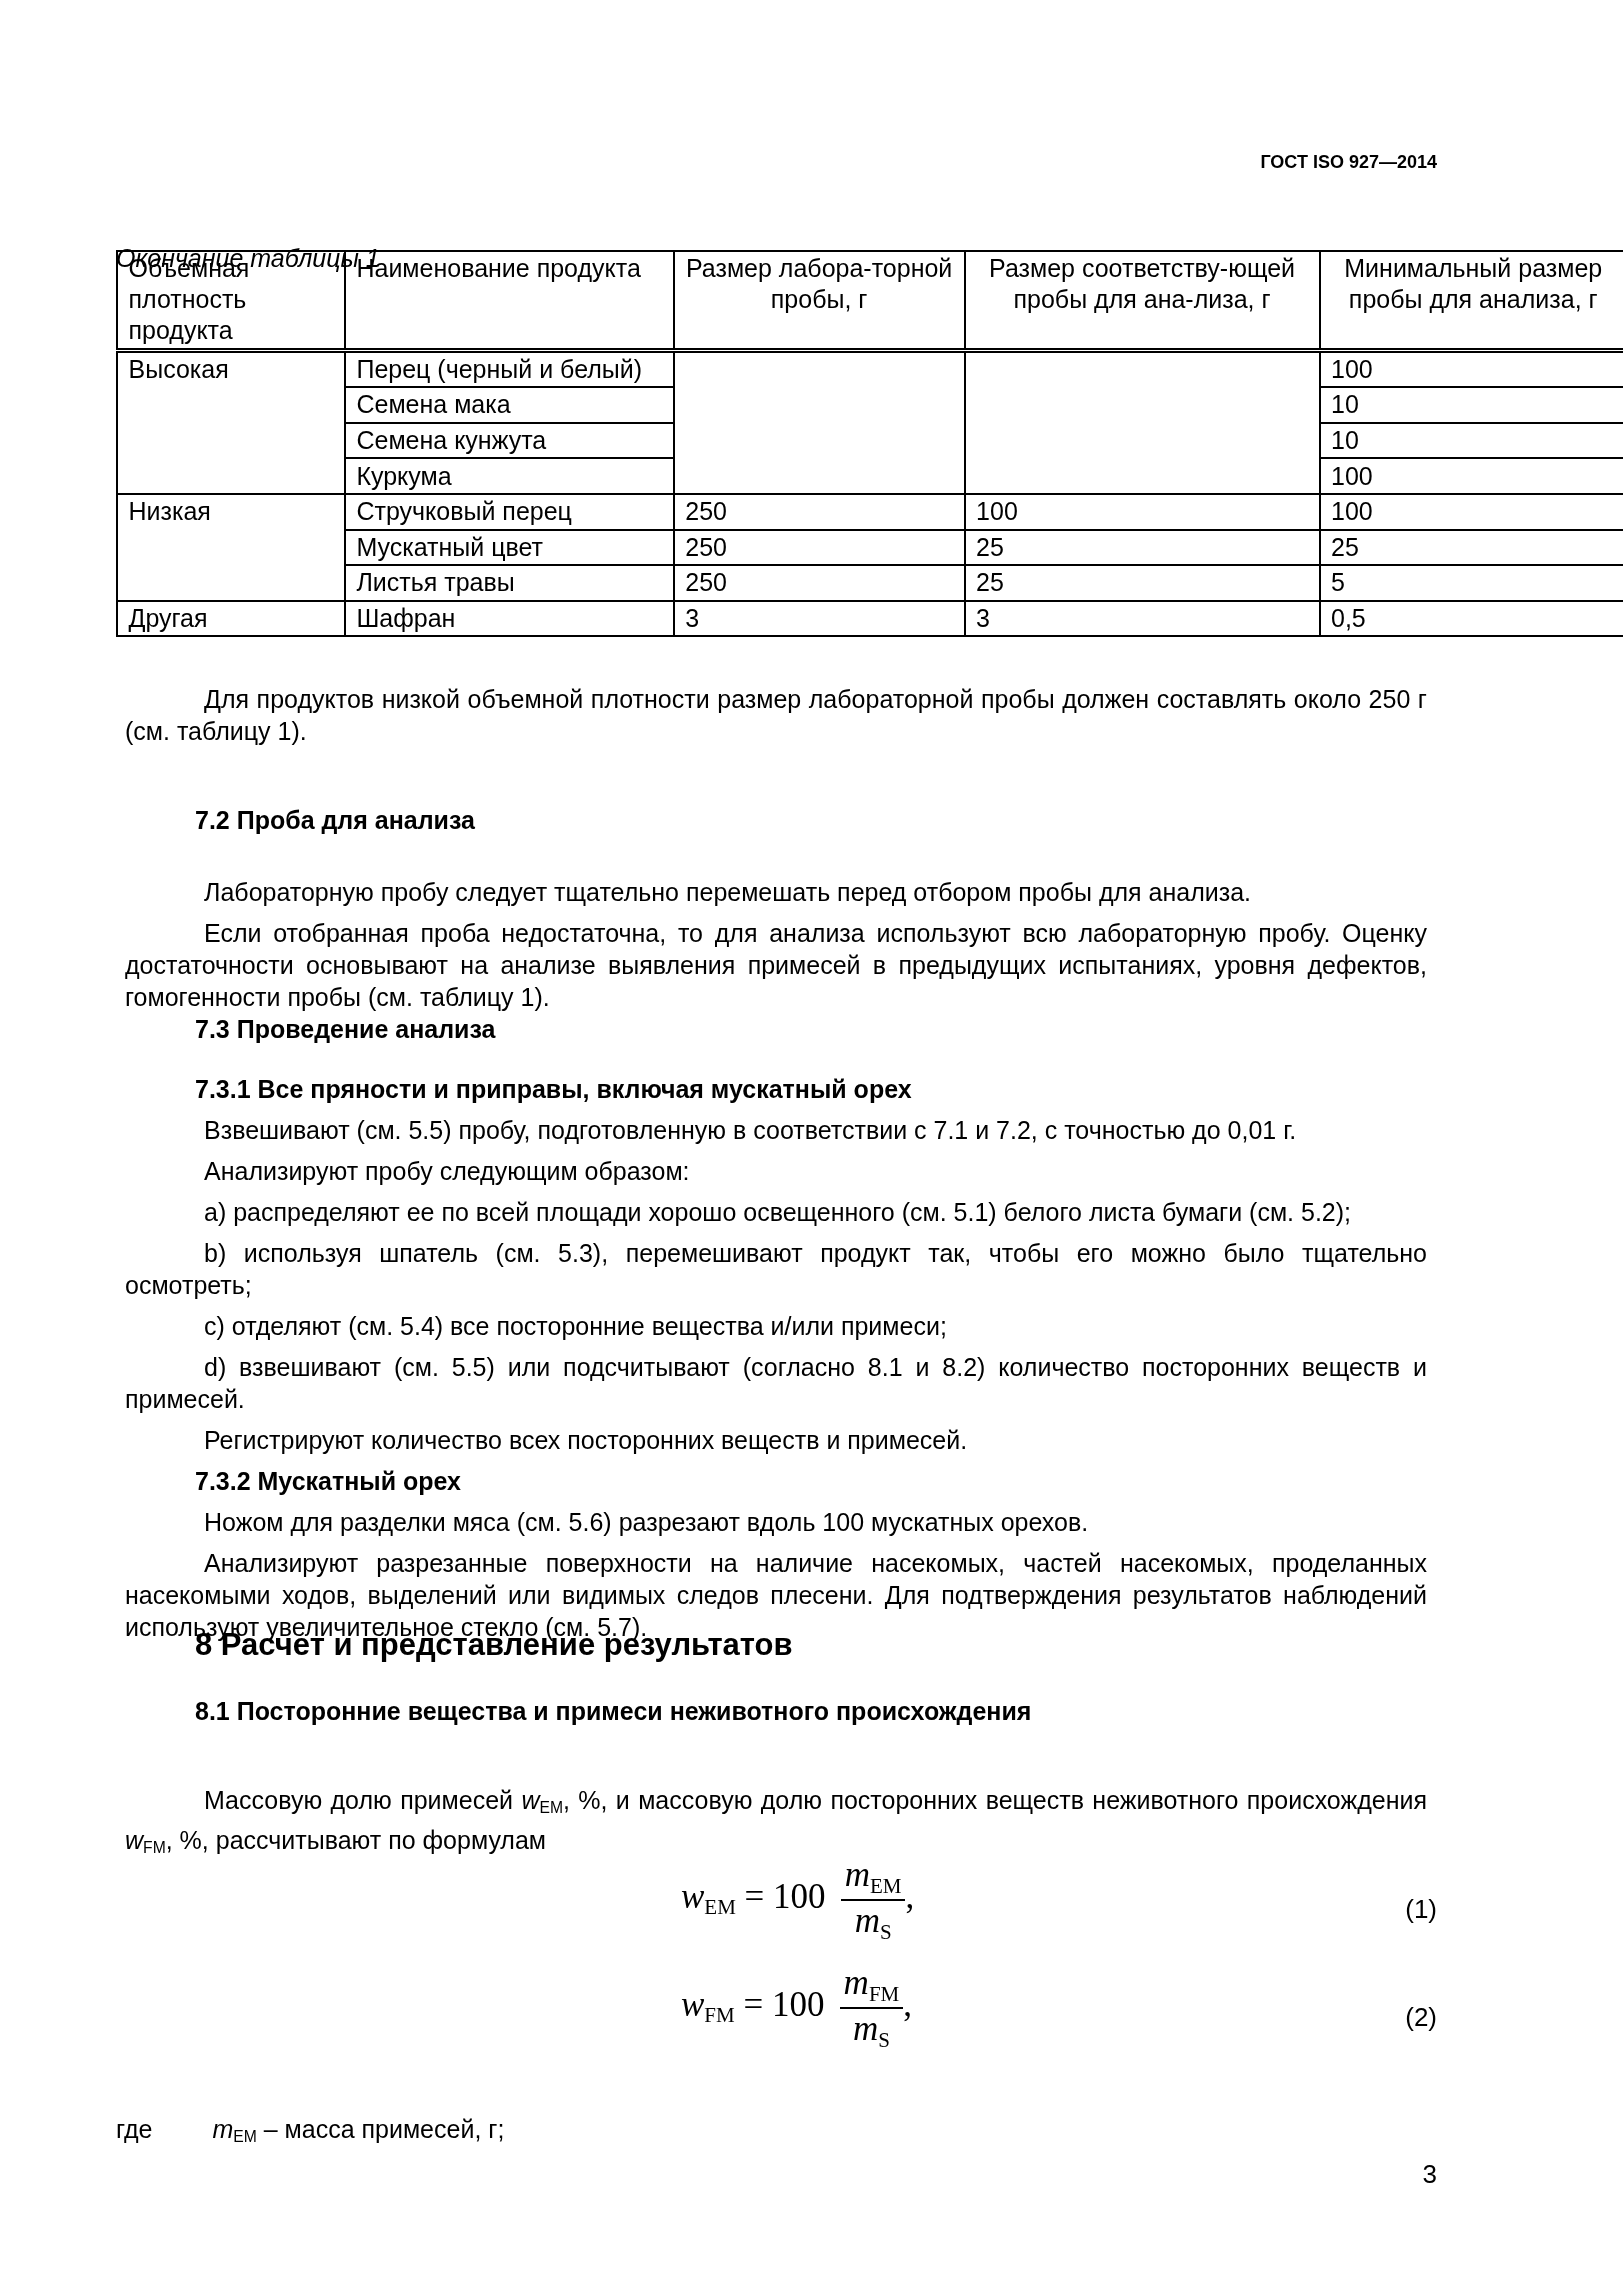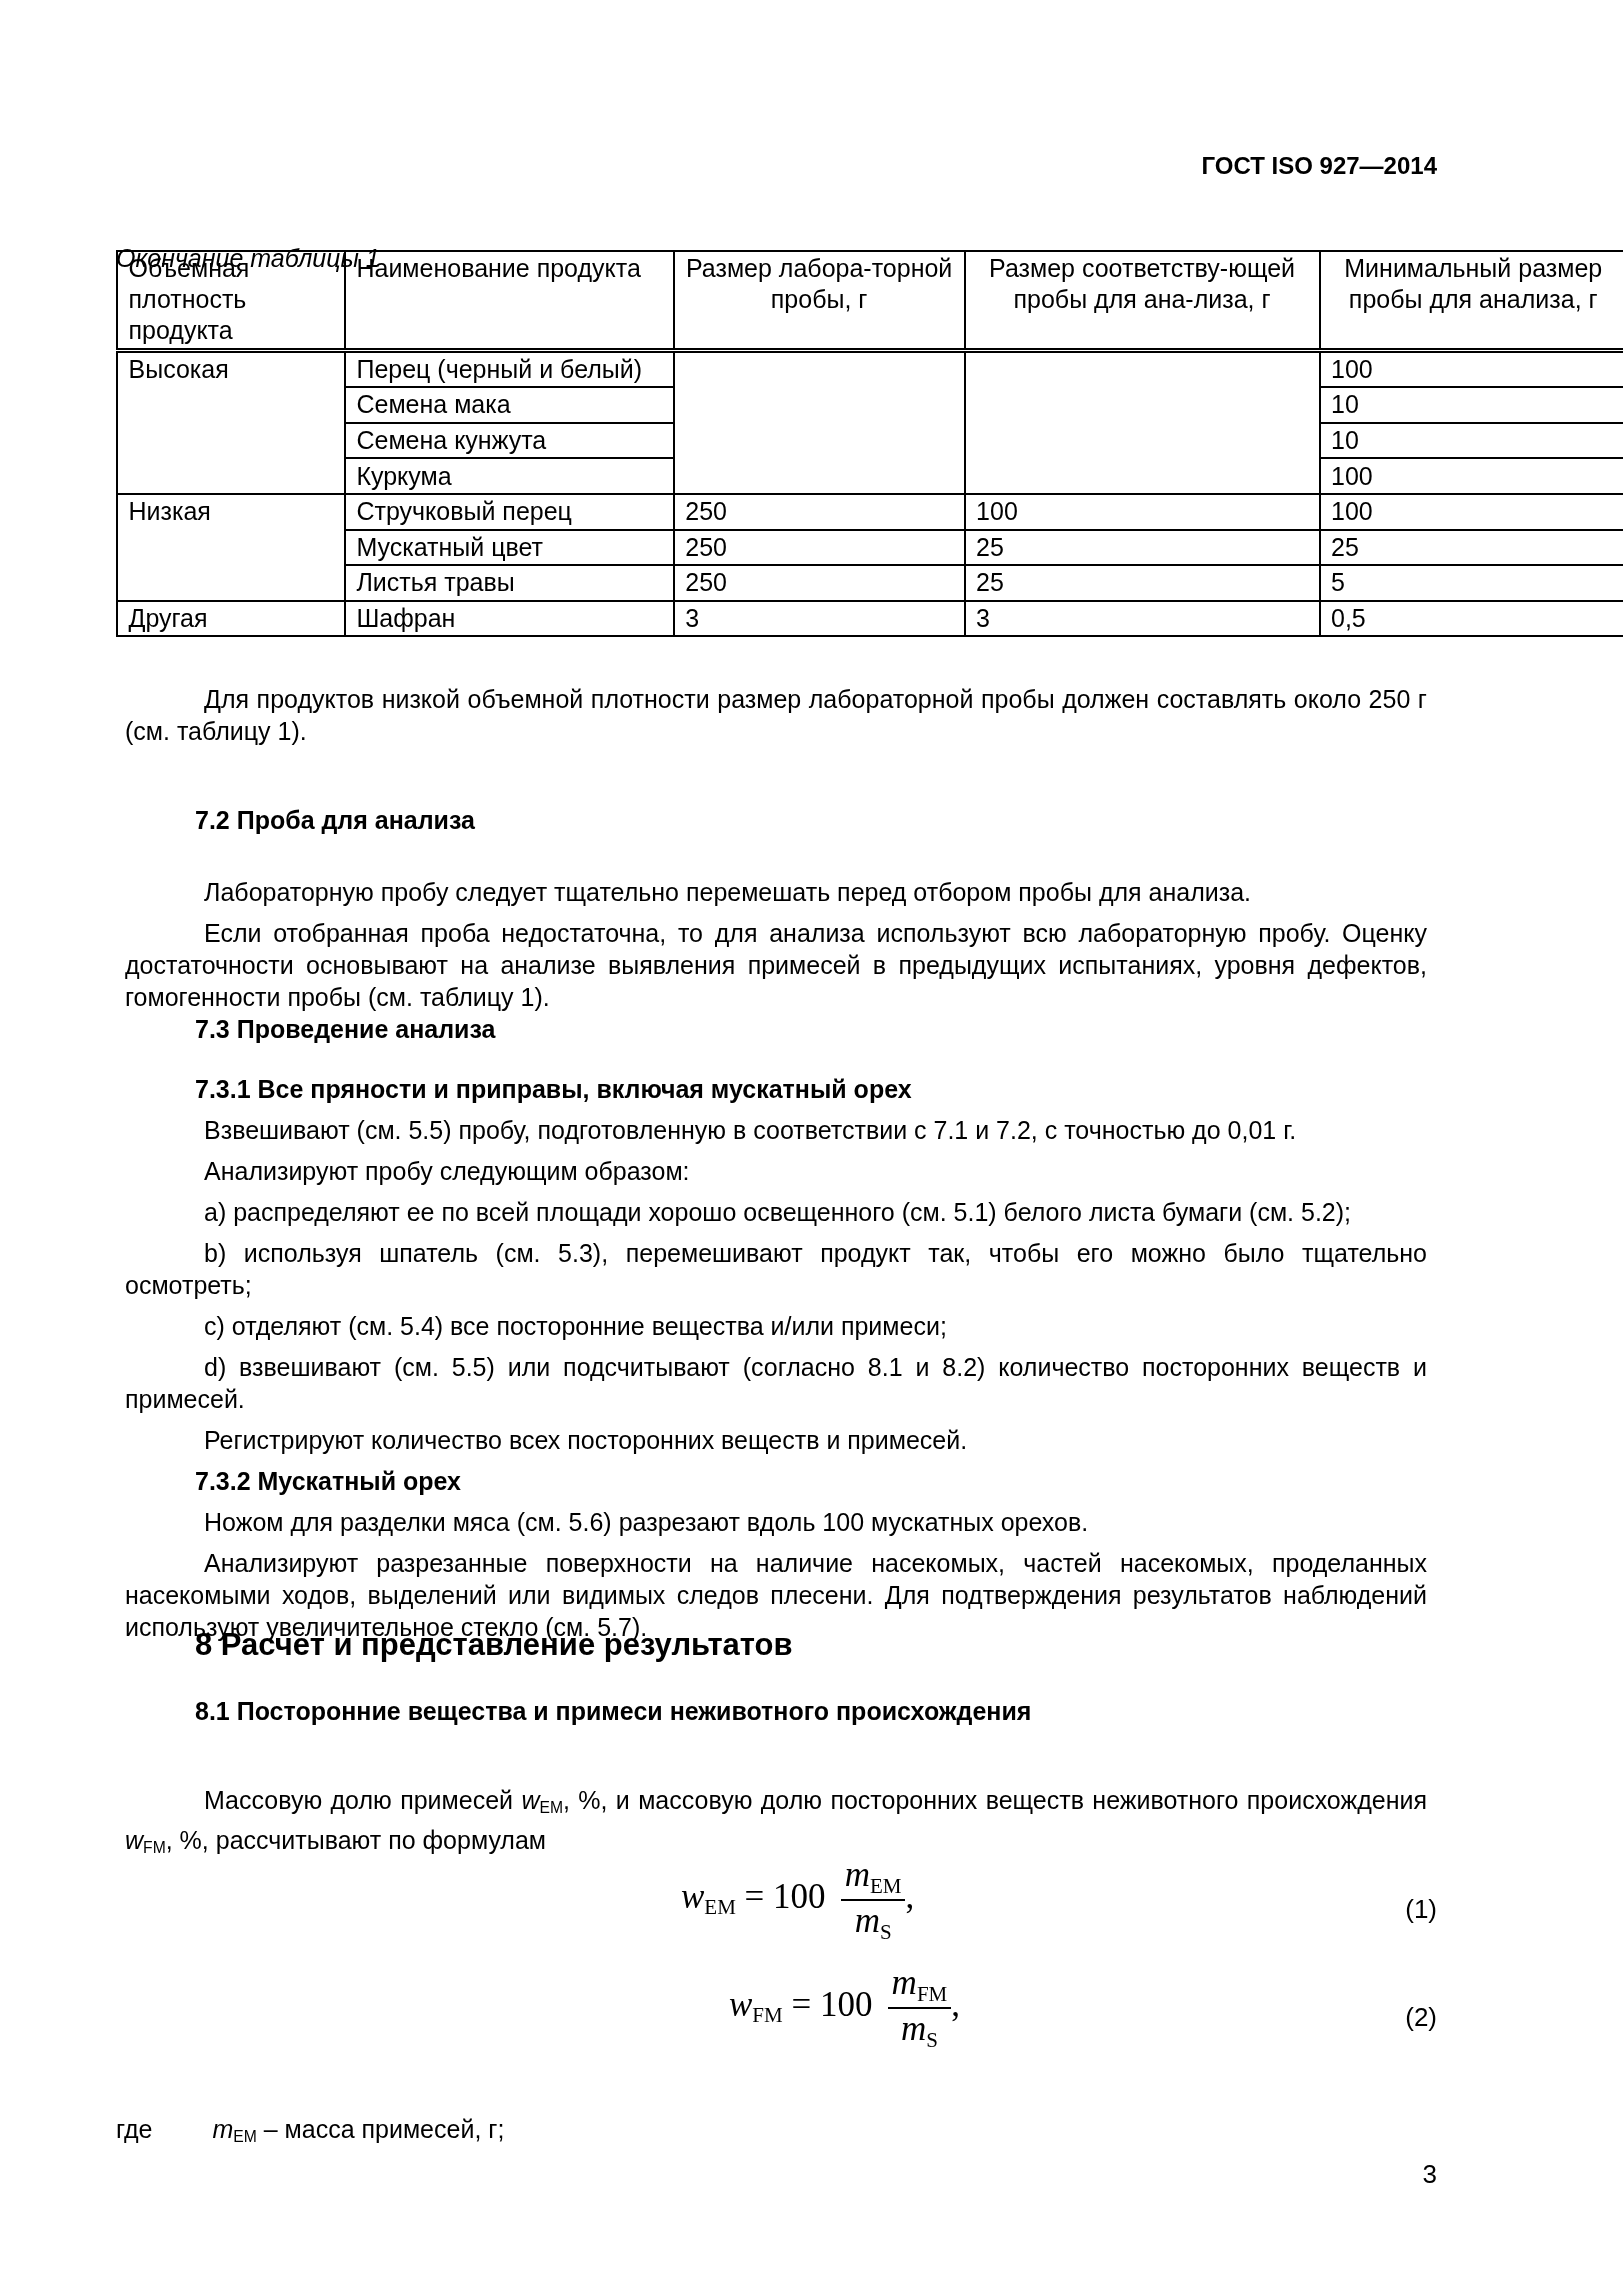--- a/index.html
+++ b/index.html
@@ -1,18 +1,18 @@
 <!DOCTYPE html>
 <html style="font-size:10.5px"><head>
 <meta charset="utf-8">
 <style>
   html, body { margin:0; padding:0; background:#ffffff; }
   body { width:1623px; height:2295px; position:relative; overflow:hidden;
          font-family:"Liberation Sans", sans-serif; color:#000; font-size:25px; }
-  .page-header { position:absolute; top:152px; right:186px; font-weight:bold; font-size:24px;text-align:right; }
+  .page-header { position:absolute; top:152px; right:186px; font-weight:bold; font-size:18px;text-align:right; }
   .caption { position:absolute; top:216px; left:116px; font-style:italic; font-size:25px;margin-top:28px; }
   table.t1 { position:absolute; top:250px; left:116px; width:1512px; border-collapse:collapse;
              font-size:25px; line-height:31px; }
   table.t1 td, table.t1 th { border:2px solid #000; padding:1.3px 10.5px; vertical-align:top; font-weight:normal; }
   table.t1 thead th { border-bottom:5.9px double #000; text-align:left; }
   table.t1 thead th.c { text-align:center; }
   table.t1 td.c { text-align:left; }
   table.t1 td.j { text-align:justify; text-align-last:left; }
   .col1 { width:169px; } .col2 { width:254px; } .col3 { width:222px; } .col4 { width:276px; } .col5 { width:236px; }
   .text { position:absolute; left:116px; width:1320px; line-height:32px; }
@@ -142,21 +142,21 @@
 <div class="formula" style="top:1855px; left:681px;">
   <span class="var">w</span><span class="fsub">EM</span>
   <span>= 100</span>
   <span class="frac">
     <span class="num"><span class="var">m</span><span class="fsub">EM</span></span>
     <span class="den"><span class="var">m</span><span class="fsub">S</span></span>
   </span><span>,</span>
 </div>
 <div class="eqno" style="top:1894px;">(1)</div>
 
-<div class="formula" style="top:1963px; left:681px;margin-left:48px;">
+<div class="formula" style="top:1963px; left:681px;">
   <span class="var">w</span><span class="fsub">FM</span>
   <span>= 100</span>
   <span class="frac">
     <span class="num"><span class="var">m</span><span class="fsub">FM</span></span>
     <span class="den"><span class="var">m</span><span class="fsub">S</span></span>
   </span><span>,</span>
 </div>
 <div class="eqno" style="top:2002px;">(2)</div>
 
 <div class="where">

